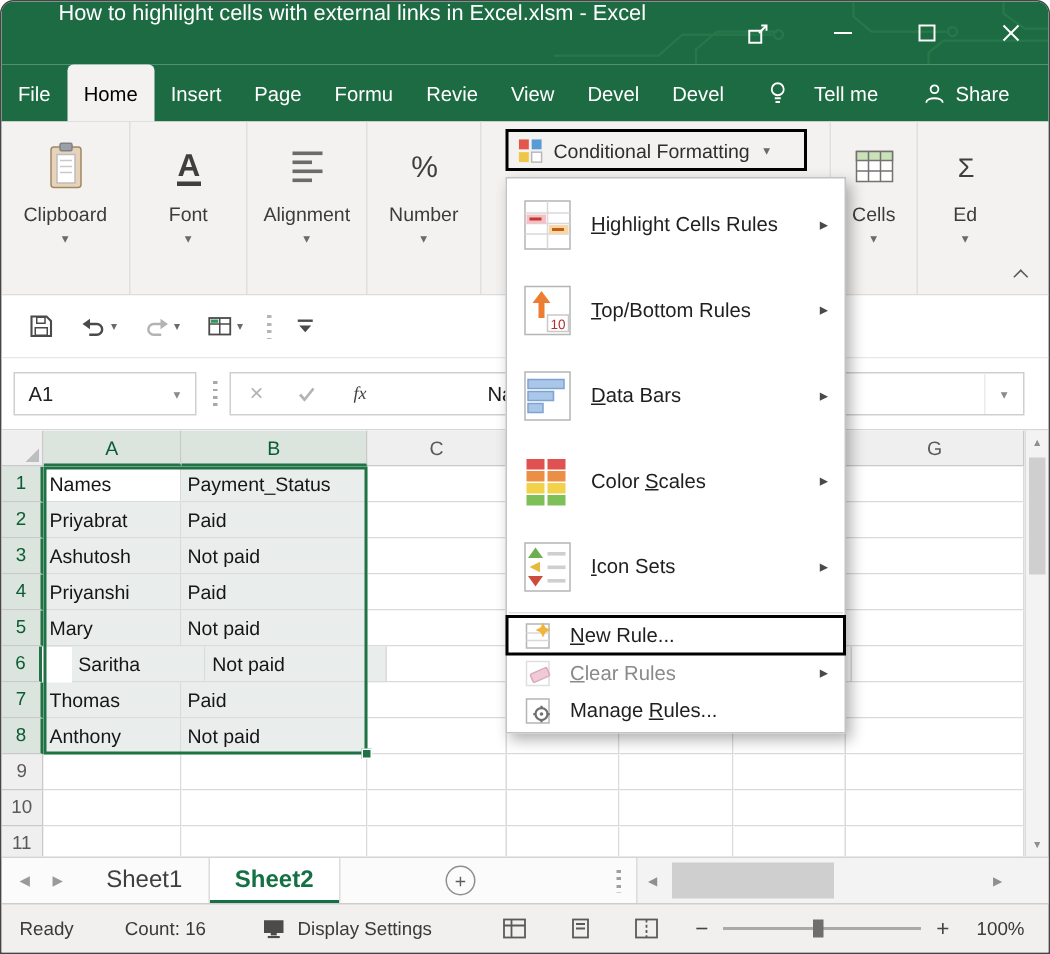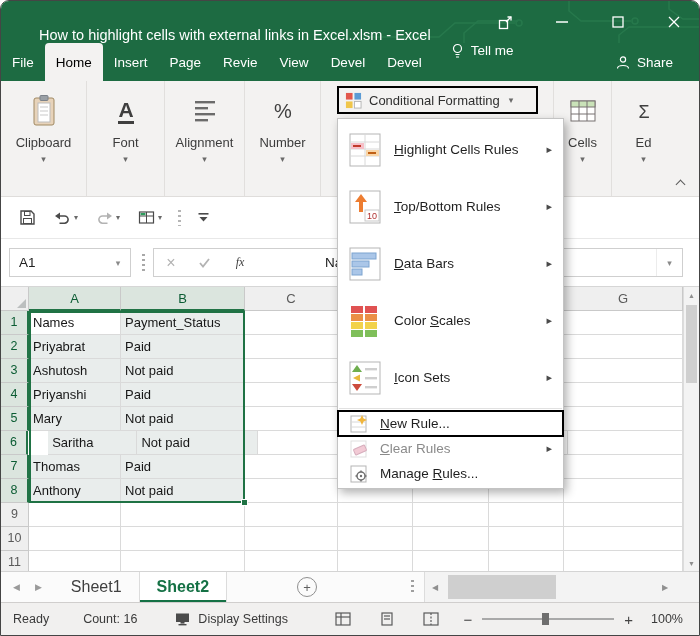--- a/index.html
+++ b/index.html
@@ -2,31 +2,31 @@
 <html><head>
 <meta charset="utf-8">
 <style>
   *{box-sizing:border-box;margin:0;padding:0}
   html,body{width:700px;height:636px;overflow:hidden;background:#fff;
     font-family:"Liberation Sans",sans-serif;cursor:default;-webkit-user-select:none}
   svg{display:block}
   #app{position:absolute;inset:0;border:1px solid #454545;border-radius:9px 9px 0 0;overflow:hidden;background:#fff}
 
   
-  .titlebar{position:absolute;left:0;top:0;right:0;height:42px;background:#1d6b42;display:flex;align-items:flex-end;color:#fff}
+  .titlebar{position:absolute;left:0;top:0;right:0;height:42px;background:#1d6b42;display:flex;align-items:flex-start;color:#fff}
   .circuit{position:absolute;right:0;top:0;pointer-events:none;opacity:.55}
   .title{margin-left:38px;font-size:14.5px;position:relative;z-index:2;white-space:nowrap}
   .winbtns{position:absolute;right:14px;top:0;height:42px;display:flex;align-items:center;gap:34px;z-index:2}
   .wbtn{padding:4px}
 
   
   .menubar{position:absolute;top:42px;left:0;right:0;height:38px;background:#1d6b42;display:flex;align-items:stretch;color:#fff;font-size:13.5px}
   .mtab{display:flex;align-items:center;padding:0 11px}
   .mtab.active{background:#f3f2f1;color:#000000;border-radius:4px 4px 0 0}
-  .tellme{display:flex;gap:7px;margin-left:10px;padding:0 8px}
+  .tellme{display:flex;align-items:center;gap:18px;margin-left:10px;padding:0 8px}
   .sharebtn{margin-left:auto;margin-right:26px;display:flex;align-items:center;gap:7px}
 
   
   .ribbon{position:absolute;top:80px;left:0;right:0;height:116px;background:#f3f2f1;border-bottom:1px solid #dfdddb}
   .rgroup{position:absolute;top:0;height:100%;display:flex;flex-direction:column;align-items:center;padding-top:12px;border-right:1px solid #e1dfdd}
   .g-clip{left:0;width:86px}.g-font{left:86px;width:78px}.g-align{left:164px;width:80px}.g-num{left:244px;width:76px}
   .g-cells{left:552px;width:58px;border-left:1px solid #e1dfdd;border-right:none}
   .g-ed{left:610px;width:64px;border-left:1px solid #e1dfdd;border-right:none}
   .gicon{height:36px;display:flex;align-items:center}
   .glabel{font-size:13px;color:#3c3c3c;margin-top:6px;white-space:nowrap}
@@ -159,20 +159,21 @@
           </svg>
       </div>
     </div>
   </div>
 
   <div class="menubar">
     <span class="mtab">File</span>
     <span class="mtab active">Home</span>
     <span class="mtab">Insert</span>
     <span class="mtab">Page</span>
+    <span class="mtab">Formu</span>
     <span class="mtab">Revie</span>
     <span class="mtab">View</span>
     <span class="mtab">Devel</span>
     <span class="mtab">Devel</span>
     <span class="tellme">
       <svg width="13" height="16" viewBox="0 0 13 16" fill="none" stroke="#fff" stroke-width="1.2">
         <circle cx="6.5" cy="5.5" r="4"></circle>
           <line x1="4.5" y1="11.5" x2="8.5" y2="11.5"></line>
           <line x1="5" y1="14" x2="8" y2="14"></line>
       </svg>

